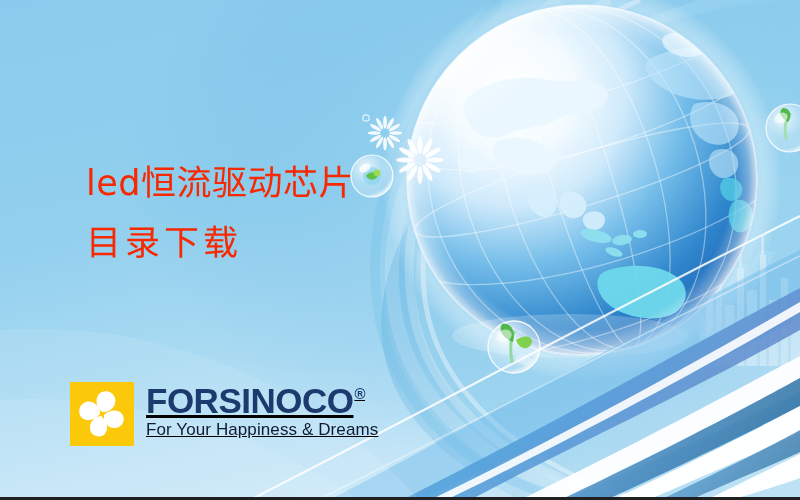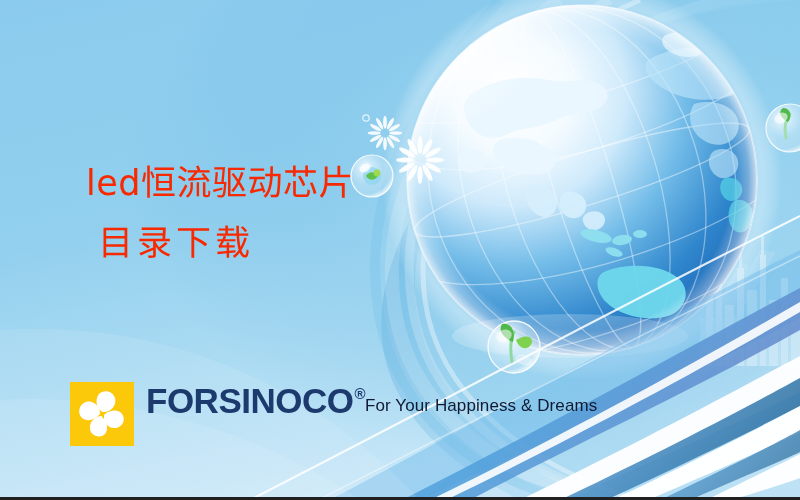--- a/index.html
+++ b/index.html
@@ -36,21 +36,21 @@
   .headline-line {
     color: #f82800;
     font-size: 35px;
     font-family: "DejaVu Sans", "Liberation Sans", sans-serif;
     font-weight: 400;
     white-space: nowrap;
     letter-spacing: 0.5px;
   }
   .headline-line.l2 {
     margin-top: 25px;
-    margin-left: 12px;
+    margin-left: 0;
     letter-spacing: 4px;
   }
 
   
   .logo-block {
     position: absolute;
     left: 70px;
     top: 382px;
     z-index: 45;
     display: flex;
@@ -60,23 +60,24 @@
     width: 64px;
     height: 64px;
     background: #fcc80a;
     flex: 0 0 auto;
     position: relative;
   }
   .logo-mark svg { display: block; }
   .logo-text {
     margin-left: 12px;
     display: flex;
-    flex-direction: row;
+    flex-direction: column;
     justify-content: flex-start;
     padding-top: 2px;
+    text-decoration: underline;
   }
   .logo-word {
     display: flex;
     align-items: flex-start;
     color: #1c3a6e;
     font-weight: 700;
     font-size: 35px;
     letter-spacing: -0.5px;
     line-height: 0.95;
     font-family: "Liberation Sans", sans-serif;
@@ -85,21 +86,21 @@
     font-size: 15px;
     line-height: 1;
     margin-top: 2px;
     margin-left: 1px;
     font-weight: 700;
   }
   .logo-tag {
     color: #111a33;
     font-size: 17px;
     font-weight: 400;
-    margin-top: 12px;
+    margin-top: 3px;
     letter-spacing: 0.1px;
     font-family: "Liberation Sans", sans-serif;
   }
 </style>
 </head>
 <body>
 
 <div id="banner">
 
   <svg id="bg-svg" viewBox="0 0 800 500">

